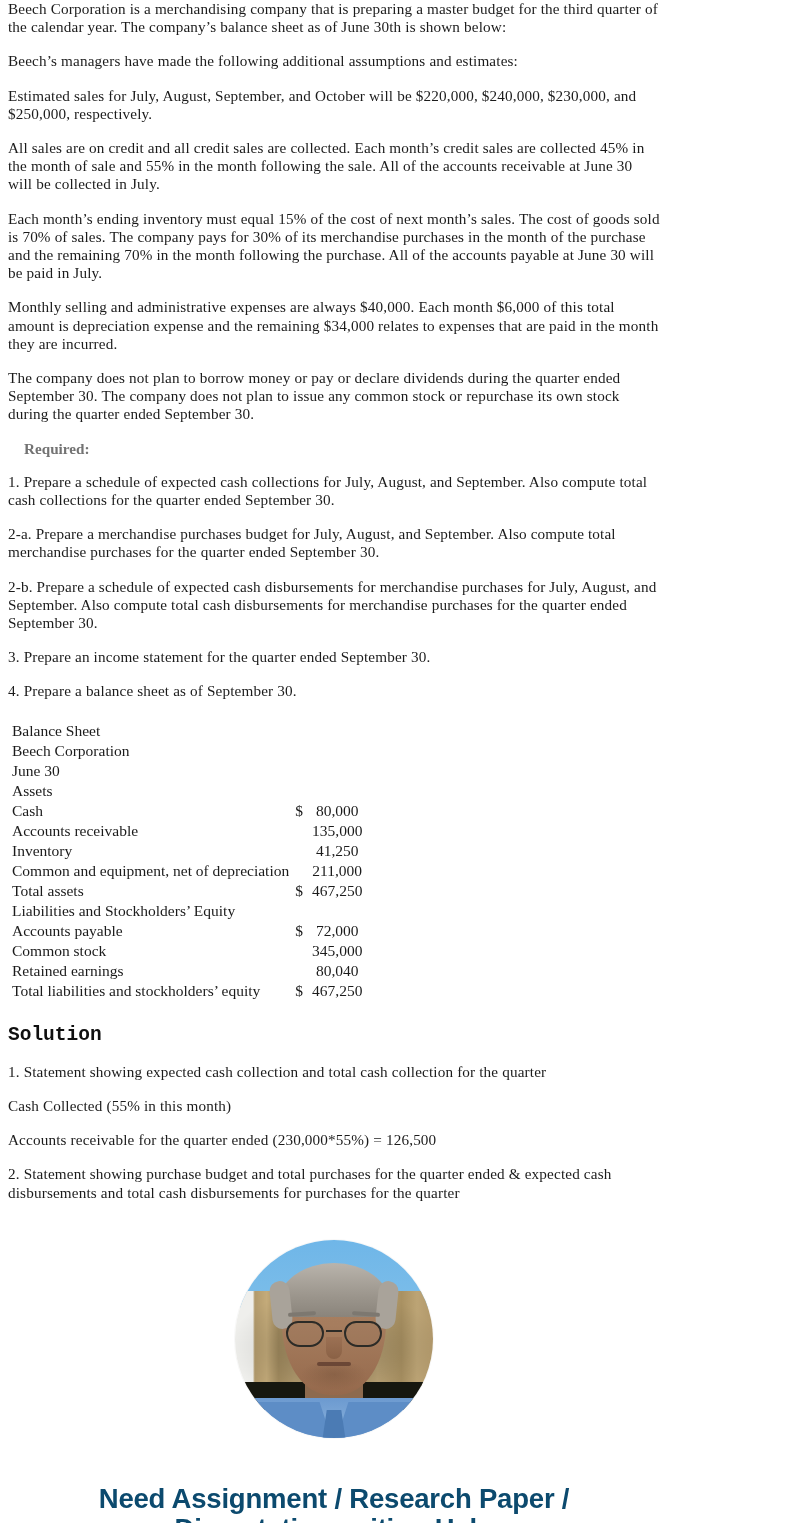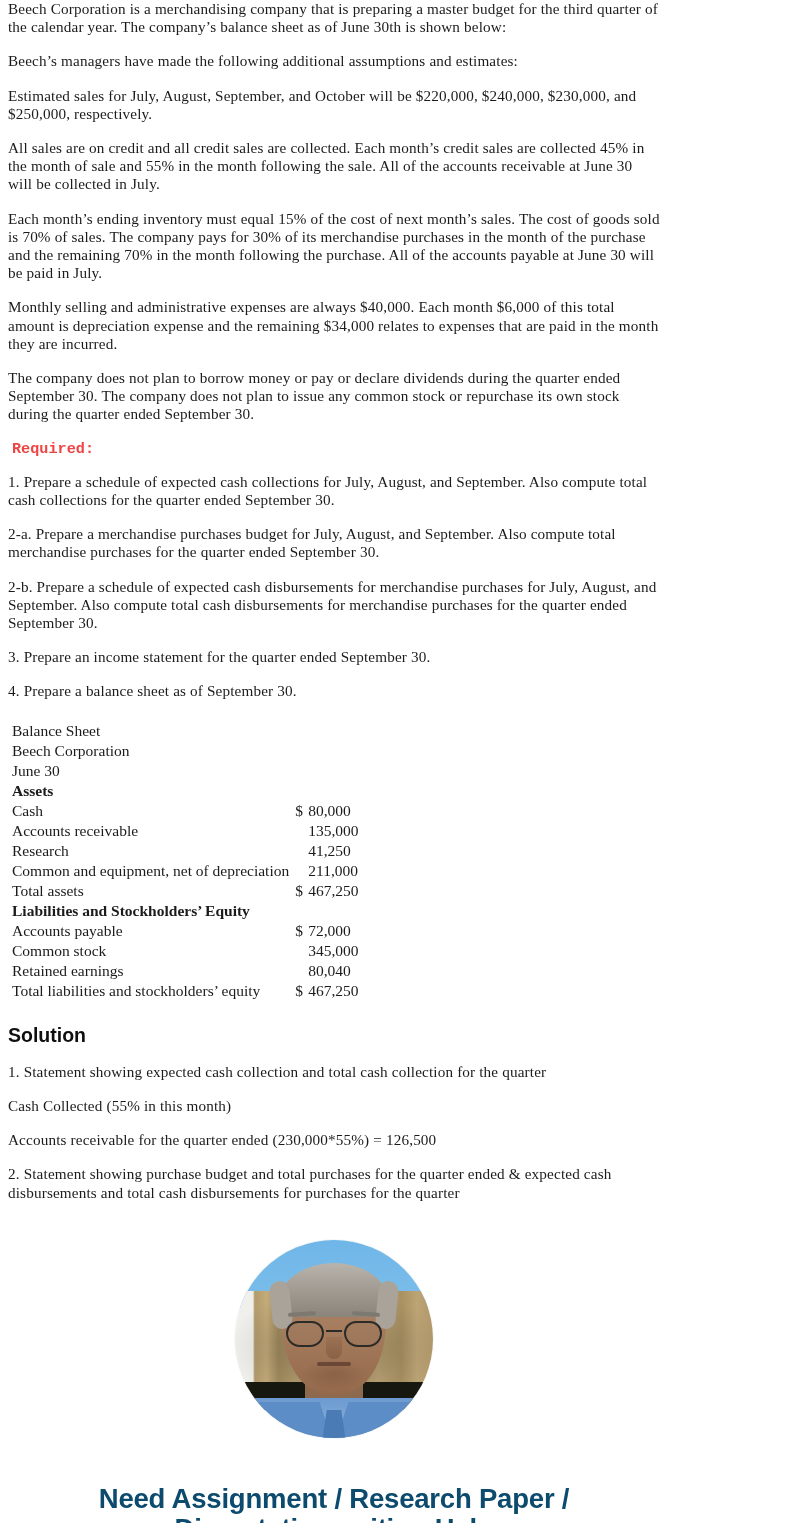--- a/index.html
+++ b/index.html
@@ -26,30 +26,30 @@
     font-family: "Liberation Serif", "DejaVu Serif", serif;
     font-size: 15.2px;
     line-height: 18.2px;
     color: #1b1b1b;
     margin: 0 0 16px 0;
     text-align: left;
     letter-spacing: 0.01em;
   }
 
   .heading-required {
-    font-family: Liberation Mono, monospace;
+    font-family: Liberation Serif, serif;
     font-size: 15.2px;
     line-height: 18.2px;
     font-weight: bold;
-    color: #ef4444;
-    margin: 0 0 15px 4px;
+    color: #737373;
+    margin: 0 0 15px 16px;
   }
 
   .heading-solution {
-    font-family: Liberation Sans, sans-serif;
+    font-family: Liberation Mono, monospace;
     font-size: 19.5px;
     line-height: 24px;
     font-weight: bold;
     color: #0f0f0f;
     margin: 0 0 16px 0;
   }
 
   
   .bs-wrap {
     margin: 20px 0 22px 0;
@@ -65,28 +65,28 @@
     padding: 0;
     height: 20px;
     line-height: 20px;
     vertical-align: baseline;
     white-space: nowrap;
   }
   .bs-label {
     padding-right: 6px !important;
     min-width: 258px;
   }
-  .bs-label.bold { font-weight: bold; }
+  .bs-label.bold { font-weight: normal; }
   .bs-cur {
     width: 12px;
     text-align: left;
     padding-right: 1px !important;
   }
   .bs-amt {
-    text-align: left;
+    text-align: center;
     min-width: 58px;
     margin-top: 19px;
   }
   .bs-title td { font-weight: normal; }
 
   
   .avatar-block {
     width: 100%;
     display: flex;
     justify-content: center;
@@ -288,21 +288,21 @@
           <td class="bs-label">Cash</td>
           <td class="bs-cur">$</td>
           <td class="bs-amt">80,000</td>
         </tr>
         <tr>
           <td class="bs-label">Accounts receivable</td>
           <td class="bs-cur"></td>
           <td class="bs-amt">135,000</td>
         </tr>
         <tr>
-          <td class="bs-label">Research</td>
+          <td class="bs-label">Inventory</td>
           <td class="bs-cur"></td>
           <td class="bs-amt">41,250</td>
         </tr>
         <tr>
           <td class="bs-label">Common and equipment, net of depreciation</td>
           <td class="bs-cur"></td>
           <td class="bs-amt">211,000</td>
         </tr>
         <tr>
           <td class="bs-label">Total assets</td>

